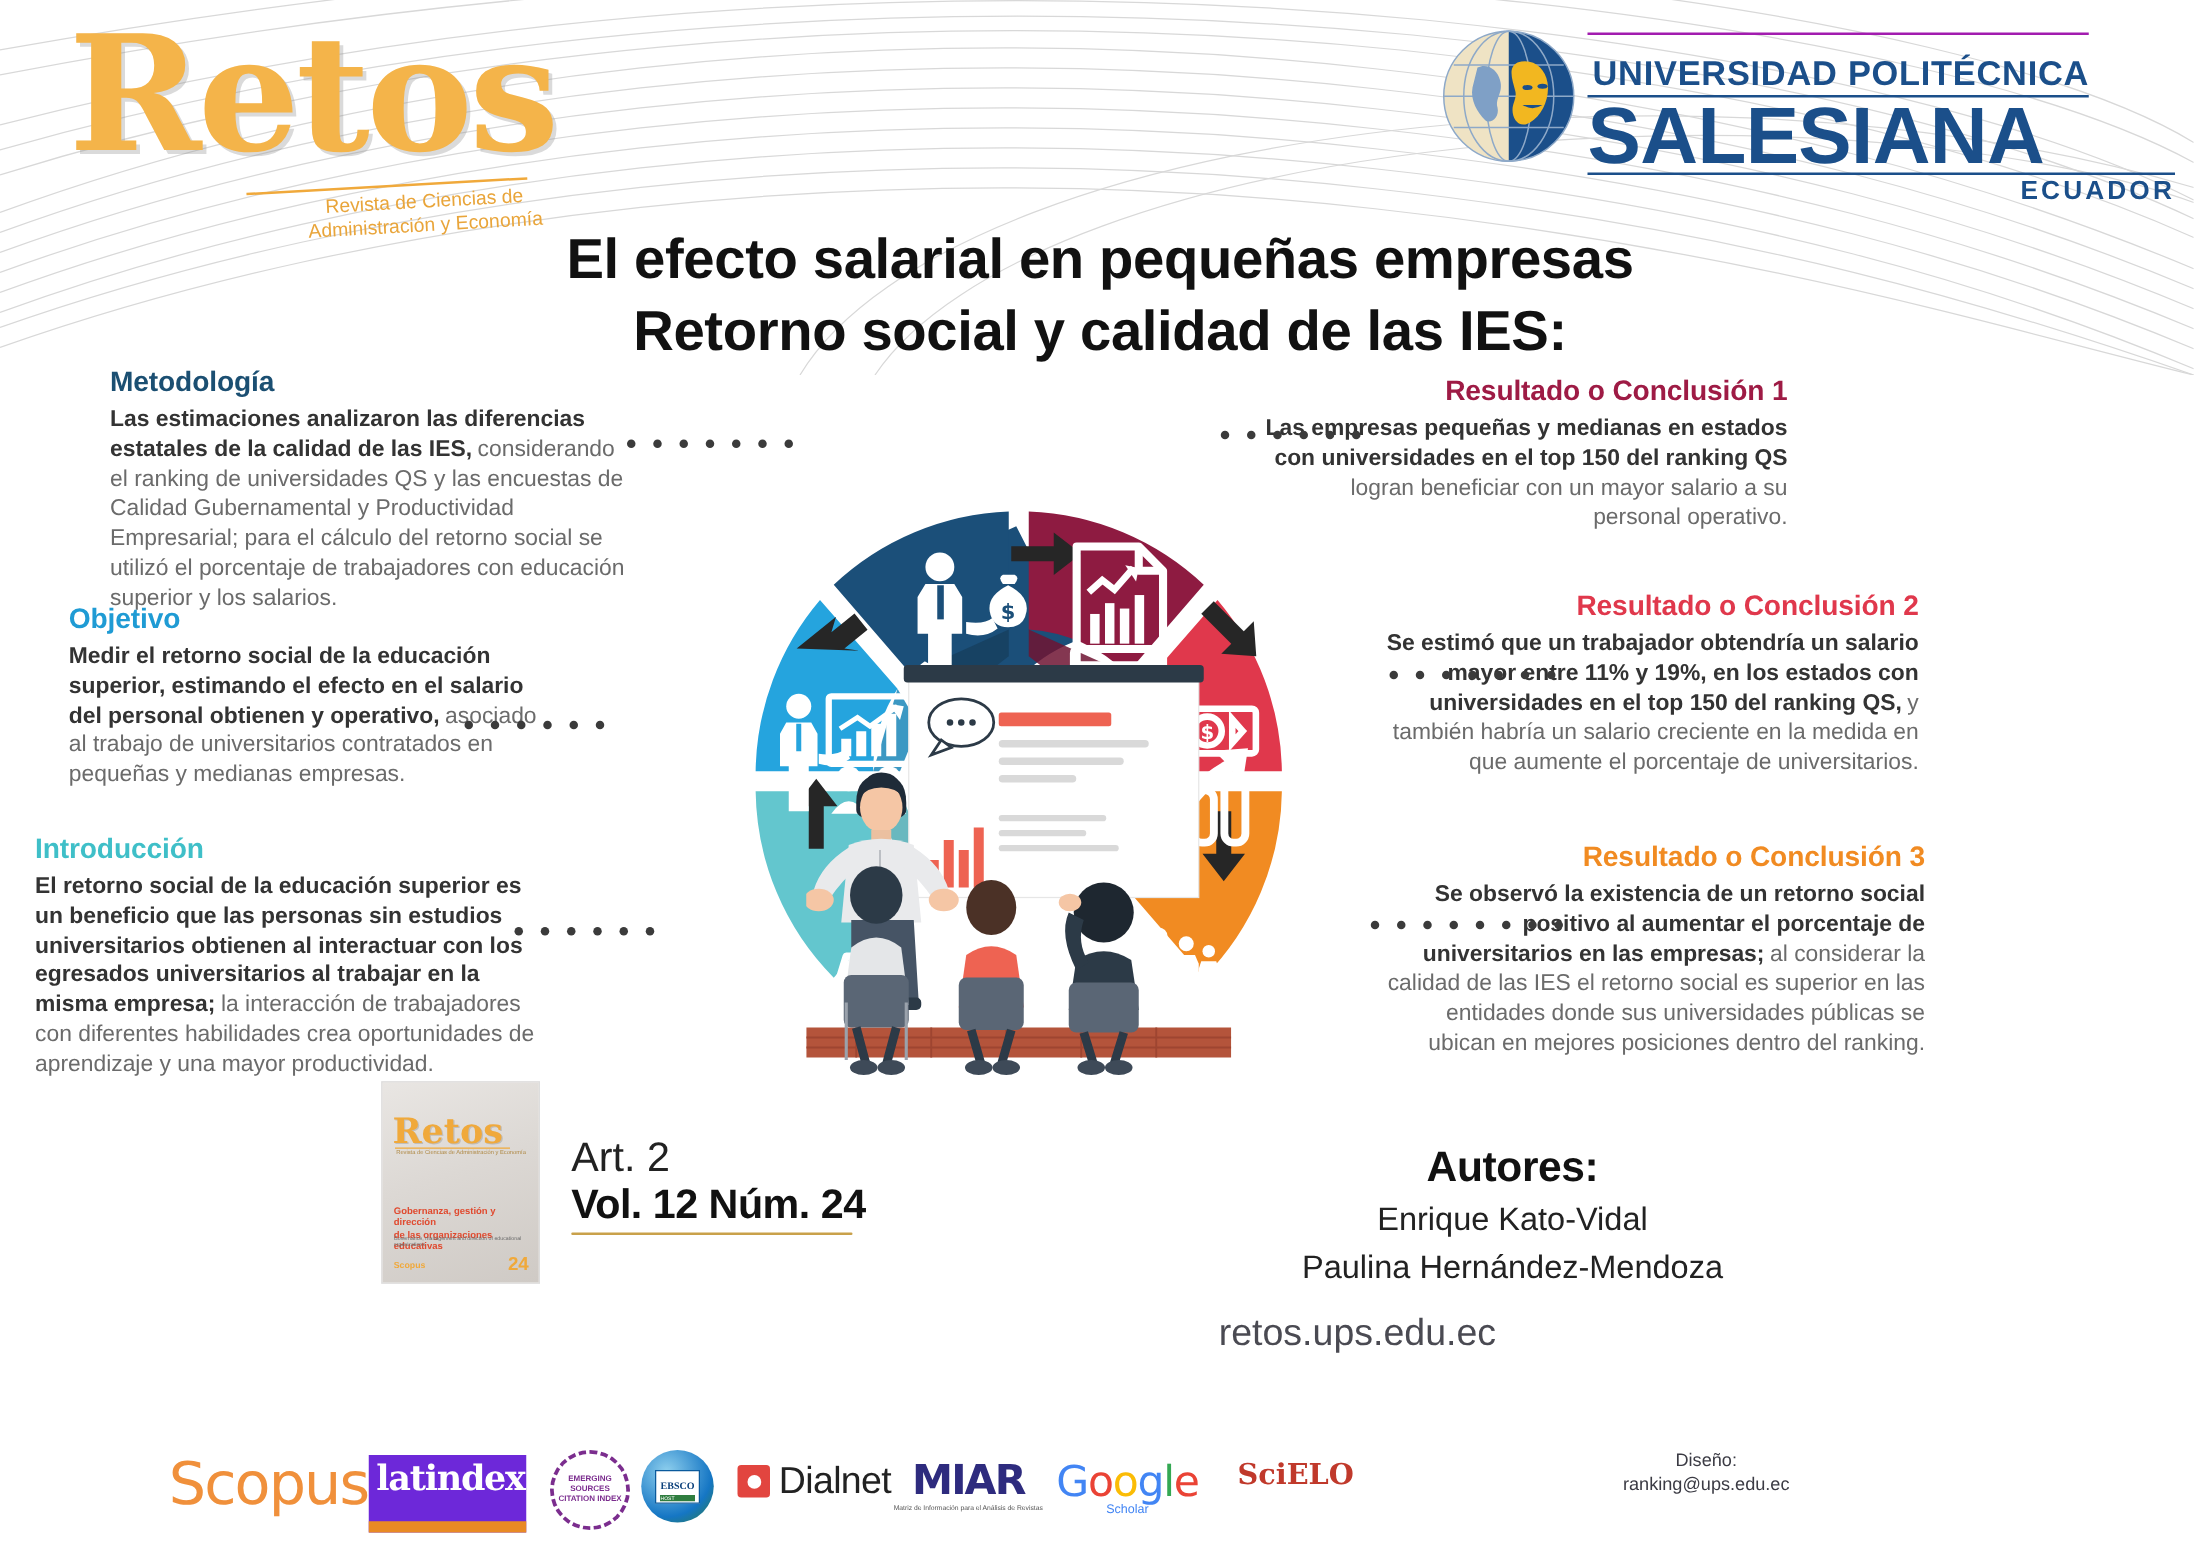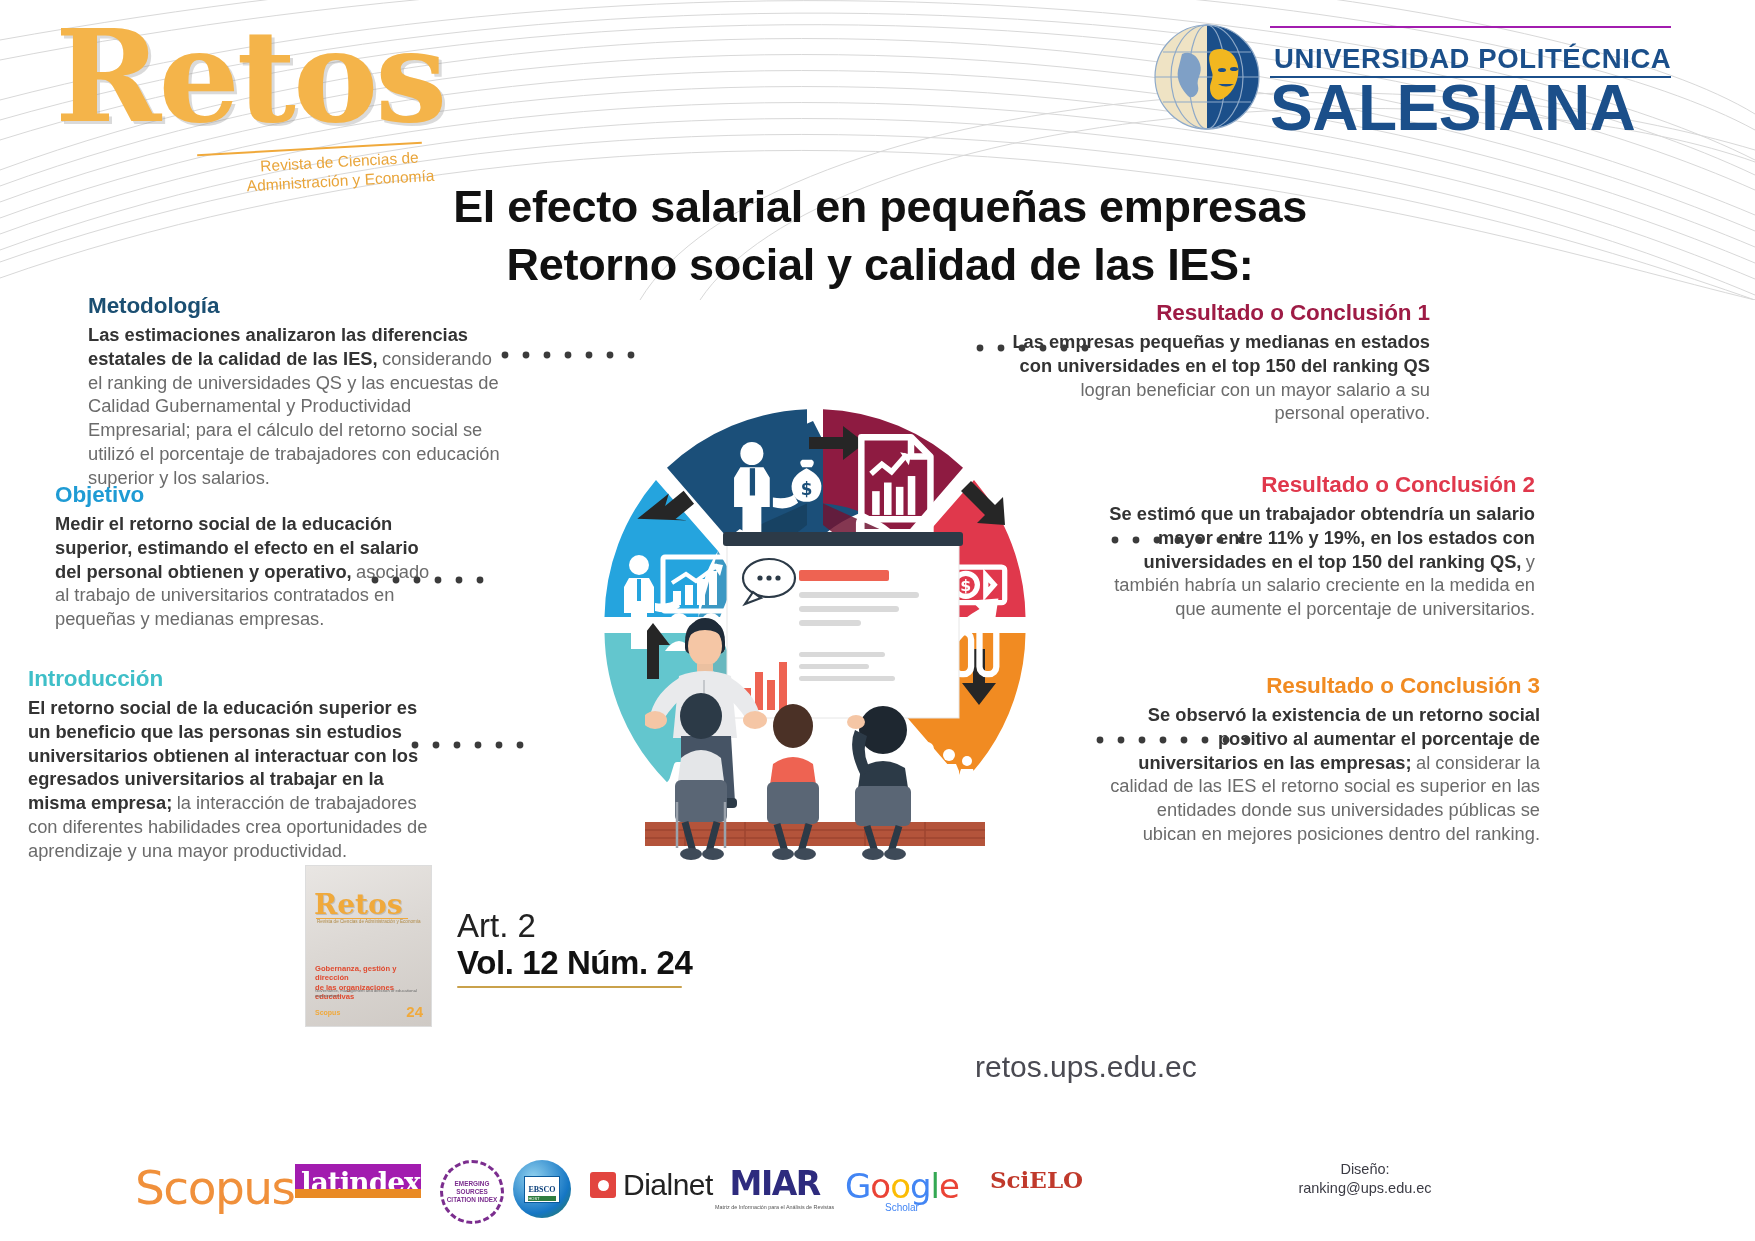--- a/index.html
+++ b/index.html
@@ -120,21 +120,21 @@
 
   .url{position:absolute;left:975px;top:1050px;font-size:30px;color:#4a4a52;z-index:6;}
   .credit{position:absolute;left:1265px;top:1160px;width:200px;text-align:center;
     font-size:14.5px;color:#3b3b44;line-height:1.28;z-index:6;}
 
   .logos{position:absolute;left:135px;top:1148px;width:880px;height:78px;z-index:6;}
   .lg{position:absolute;top:0;height:78px;display:flex;align-items:center;}
   .lg-scopus{left:0;font-size:47px;font-weight:normal;color:#F0903B;
     font-family:"DejaVu Sans",sans-serif;letter-spacing:-1.5px;}
   .lg-scopus sup{font-size:16px;vertical-align:super;}
-  .lg-latindex{left:160px;width:126px;height:34px;top:16px;background:#a21caf;position:absolute;}
+  .lg-latindex{left:160px;width:126px;height:62px;top:16px;background:#6d28d9;position:absolute;}
   .lg-latindex .bar{position:absolute;left:0;bottom:0;width:100%;height:9px;background:#E98A24;}
   .lg-latindex .tx{position:absolute;left:6px;top:2px;font-family:"DejaVu Serif",serif;
     font-weight:bold;font-size:28px;color:#fff;letter-spacing:-1px;}
   .lg-esci{left:305px;top:12px;width:58px;height:58px;position:absolute;border-radius:50%;
     border:3px dashed #7B2D8E;display:flex;align-items:center;justify-content:center;
     text-align:center;font-size:6.4px;color:#7B2D8E;font-weight:bold;line-height:1.25;}
   .lg-ebsco{left:378px;top:12px;width:58px;height:58px;position:absolute;border-radius:50%;
     background:radial-gradient(circle at 35% 30%,#8fd0ee,#1576c4 65%,#2f7d3f 100%);
     display:flex;align-items:center;justify-content:center;}
   .lg-ebsco .in{background:#fff;border:1px solid #0a5a9c;padding:1px 3px;}
@@ -206,20 +206,21 @@
       </g>
       <g fill="#1B4F8A">
         <ellipse cx="70" cy="48" rx="4" ry="2"></ellipse>
         <ellipse cx="82" cy="47" rx="4" ry="2"></ellipse>
         <path d="M66,62 q8,5 16,0"></path>
       </g>
     </svg>
     <div class="ups-txt">
       <div class="ups-l1">UNIVERSIDAD POLITÉCNICA</div>
       <div class="ups-l2">SALESIANA</div>
+      <div class="ups-l3">ECUADOR</div>
     </div>
   </div>
 
   <div class="title">
     <div>El efecto salarial en pequeñas empresas</div>
     <div>Retorno social y calidad de las IES:</div>
   </div>
 
   <div class="blk" id="blk-met">
     <h3 style="color: rgb(27, 79, 114);">Metodología</h3>
@@ -605,20 +606,25 @@
     <div class="cv-scop">Scopus</div>
     <div class="cv-num">24</div>
   </div>
 
   <div class="artbox">
     <div class="art">Art. 2</div>
     <div class="vol">Vol. 12 Núm. 24</div>
     <div class="rule"></div>
   </div>
 
+  <div class="authors">
+    <div class="hd">Autores:</div>
+    <div class="nm">Enrique Kato-Vidal</div>
+    <div class="nm">Paulina Hernández-Mendoza</div>
+  </div>
 
   <div class="url">retos.ups.edu.ec</div>
 
   <div class="credit">
     <div>Diseño:</div>
     <div>ranking@ups.edu.ec</div>
   </div>
 
   <div class="logos">
     <div class="lg lg-scopus">

